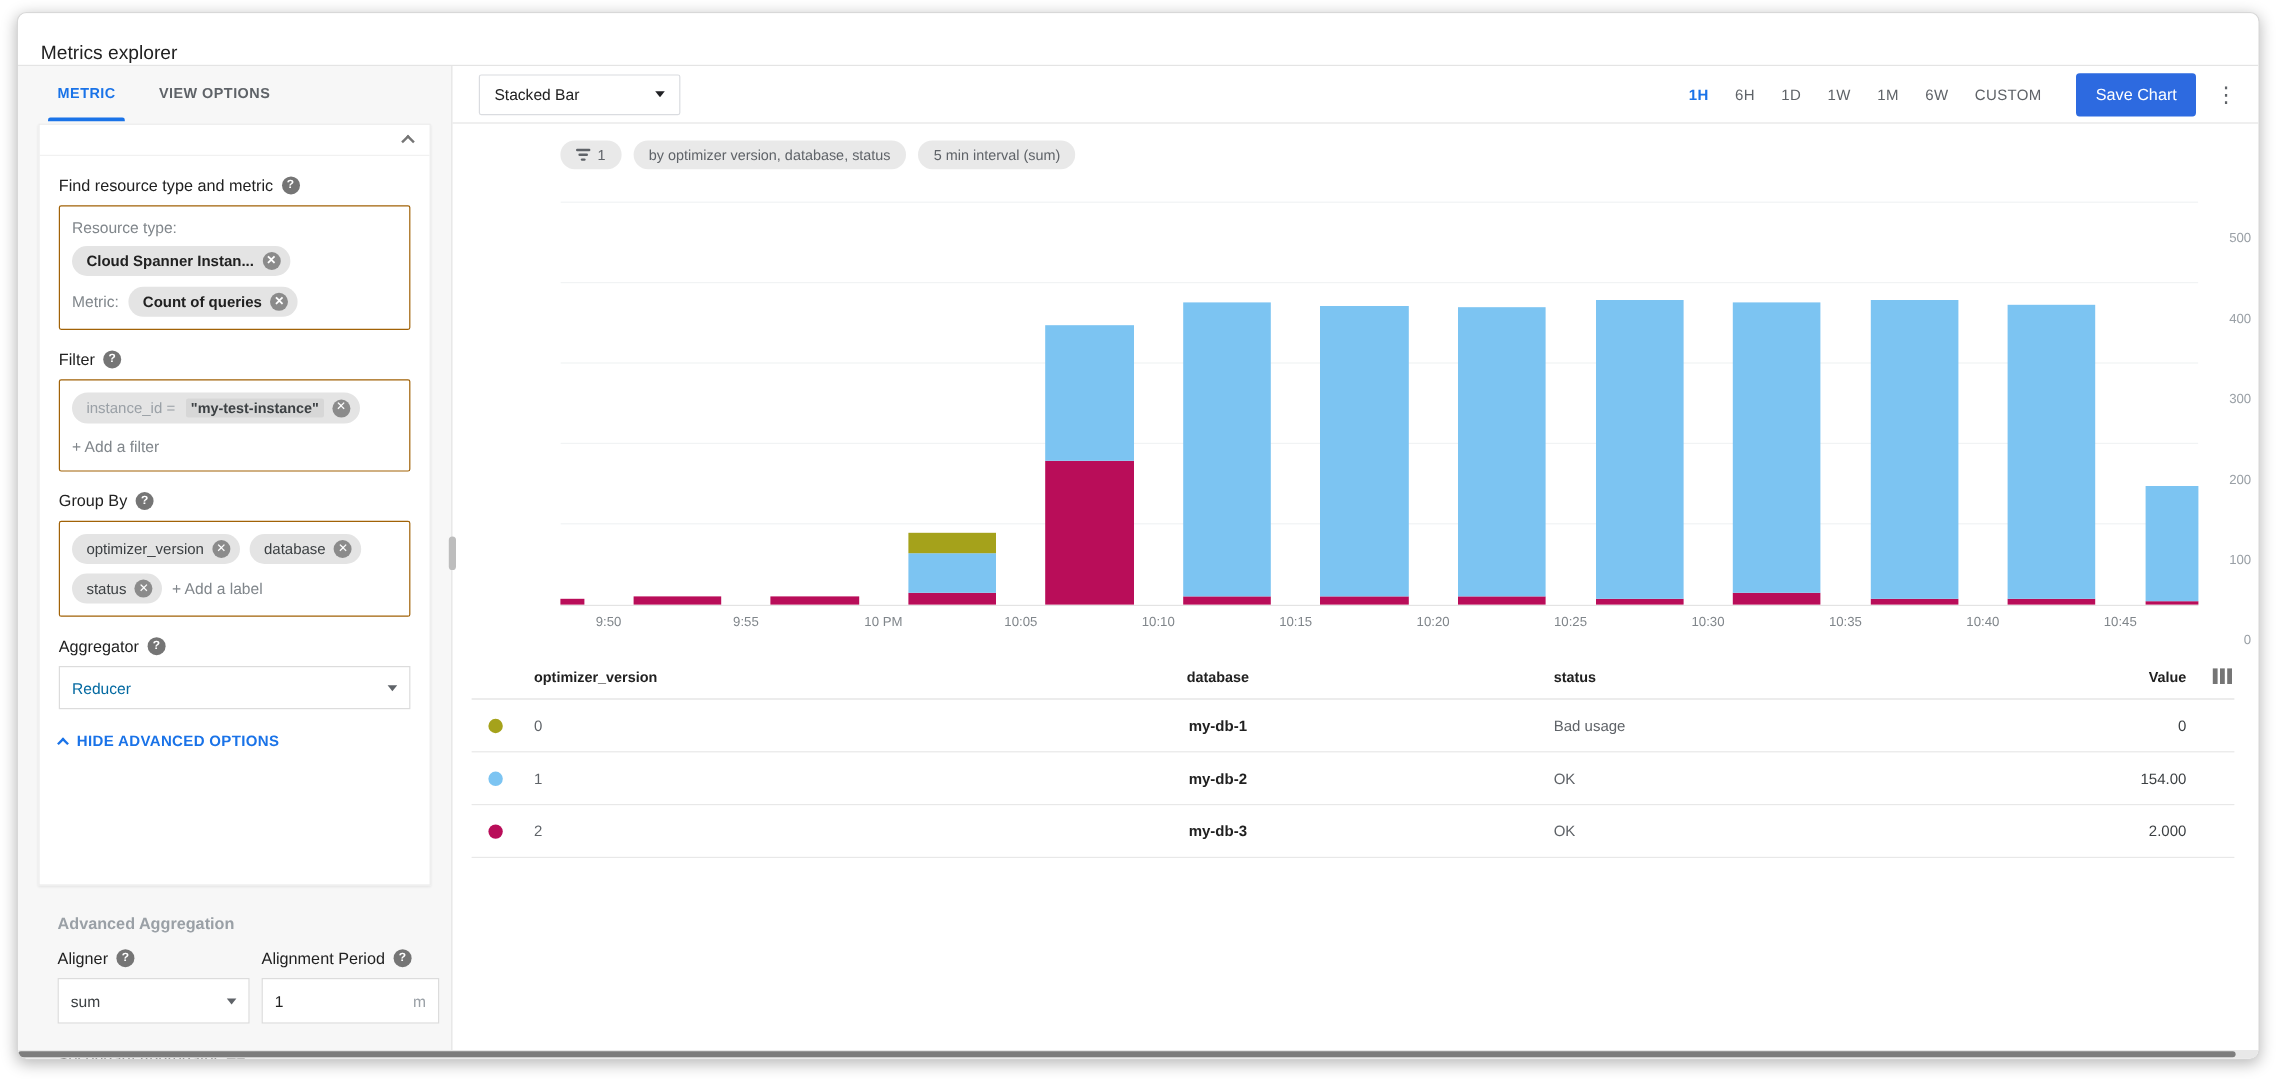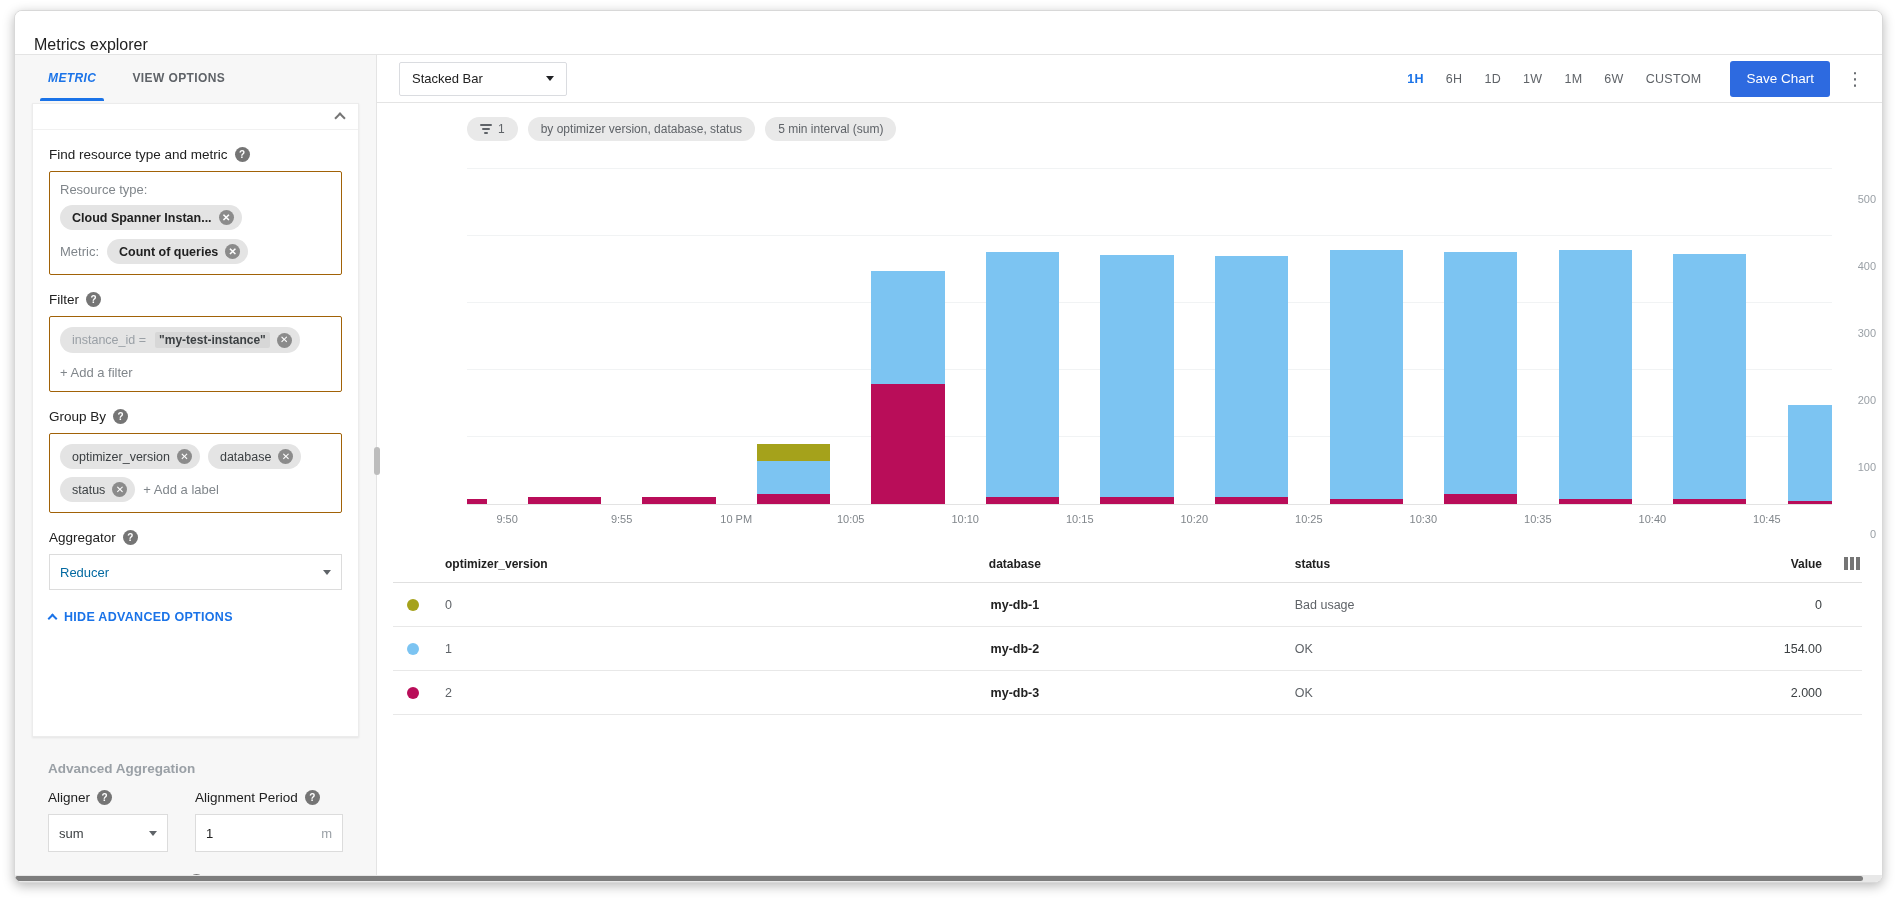--- a/index.html
+++ b/index.html
@@ -15,21 +15,21 @@
     border-bottom:1px solid #e4e4e4; background:#fff; }
   .app-title { font-size:16px; color:#212121; }
   
   .main { flex:1; display:flex; min-height:0; position:relative; }
   .sidebar { width:362px; flex:0 0 362px; background:#f7f7f7; border-right:1px solid #e4e4e4; position:relative; }
   .content { flex:1; background:#fff; display:flex; flex-direction:column; min-width:0; }
   
   .tabs { height:46px; display:flex; align-items:center; padding-left:33px; }
   .tab { font-size:12px; font-weight:bold; letter-spacing:.4px; color:#5f6368; margin-right:36px;
     height:46px; display:flex; align-items:center; cursor:pointer; position:relative; }
-  .tab.active { color:#1a73e8;font-style:italic; }
+  .tab.active { color:#1a73e8; }
   .tab.active::after { content:""; position:absolute; left:-8px; right:-8px; bottom:0; height:3px; background:#1a73e8; border-radius:2px 2px 0 0; }
   .card { margin:2px 17px 0 17px; background:#fff; border:1px solid #ececec; box-shadow:0 1px 2px rgba(0,0,0,.08);
     padding:0 16px 112px 16px; }
   .card-top { height:26px; display:flex; justify-content:flex-end; align-items:center; border-bottom:1px solid #f1f1f1; margin:0 -16px; padding-right:14px; }
   .chev-up { width:8px; height:8px; border-left:2px solid #757575; border-top:2px solid #757575; transform:rotate(45deg); margin-top:3px; }
   .sec-label { font-size:13.5px; color:#212121; margin:17px 0 9px; display:flex; align-items:center; }
   .help { width:15px; height:15px; border-radius:50%; background:#757575; color:#fff; font-size:10px; font-weight:bold;
     display:inline-flex; align-items:center; justify-content:center; margin-left:7px; flex:0 0 15px; }
   .fieldbox { border:1px solid #a16207; background:#fff; padding:10px; border-radius:2px; }
   .chip-row { display:flex; align-items:center; flex-wrap:wrap; gap:8px; }
@@ -47,21 +47,21 @@
     justify-content:space-between; padding:0 10px; font-size:13px; color:#0369a1; cursor:pointer; }
   .caret { width:0; height:0; border-left:4px solid transparent; border-right:4px solid transparent; border-top:5px solid #5f6368; }
   .hide-adv { display:flex; align-items:center; gap:8px; color:#1a73e8; font-size:12.5px; font-weight:bold;
     letter-spacing:.3px; margin-top:20px; cursor:pointer; }
   .hide-adv .chev-up { border-color:#1a73e8; width:7px; height:7px; }
   .advanced { padding:24px 33px 0 33px; }
   .adv-title { font-size:13.5px; font-weight:bold; color:#9aa0a6; margin-bottom:14px; }
   .adv-row { display:flex; gap:22px; }
   .adv-col { width:148px; }
   .adv-label { font-size:13.5px; color:#212121; display:flex; align-items:center; margin-bottom:9px; }
-  .adv-select { width:120px; height:38px; border:1px solid #dcdcdc; background:#fff; display:flex; align-items:center;
+  .adv-select { width:160px; height:38px; border:1px solid #dcdcdc; background:#fff; display:flex; align-items:center;
     justify-content:space-between; padding:0 10px; font-size:13px; color:#3c4043; }
   .adv-input { width:148px; height:38px; border:1px solid #dcdcdc; background:#fff; display:flex; align-items:center;
     justify-content:space-between; padding:0 10px; }
   .adv-input input { border:0; outline:0; width:90px; font-size:13px; color:#212121; font-family:inherit; }
   .unit { color:#9aa0a6; font-size:13px; }
   .sec2 { margin-top:22px; }
   .side-thumb { position:absolute; right:-4px; top:392px; width:6px; height:28px; background:#bdbdbd; border-radius:3px; z-index:5; }
   
   .toolbar { height:48px; flex:0 0 48px; border-bottom:1px solid #e4e4e4; display:flex; align-items:center;
     justify-content:space-between; padding:0 18px 0 22px; }

